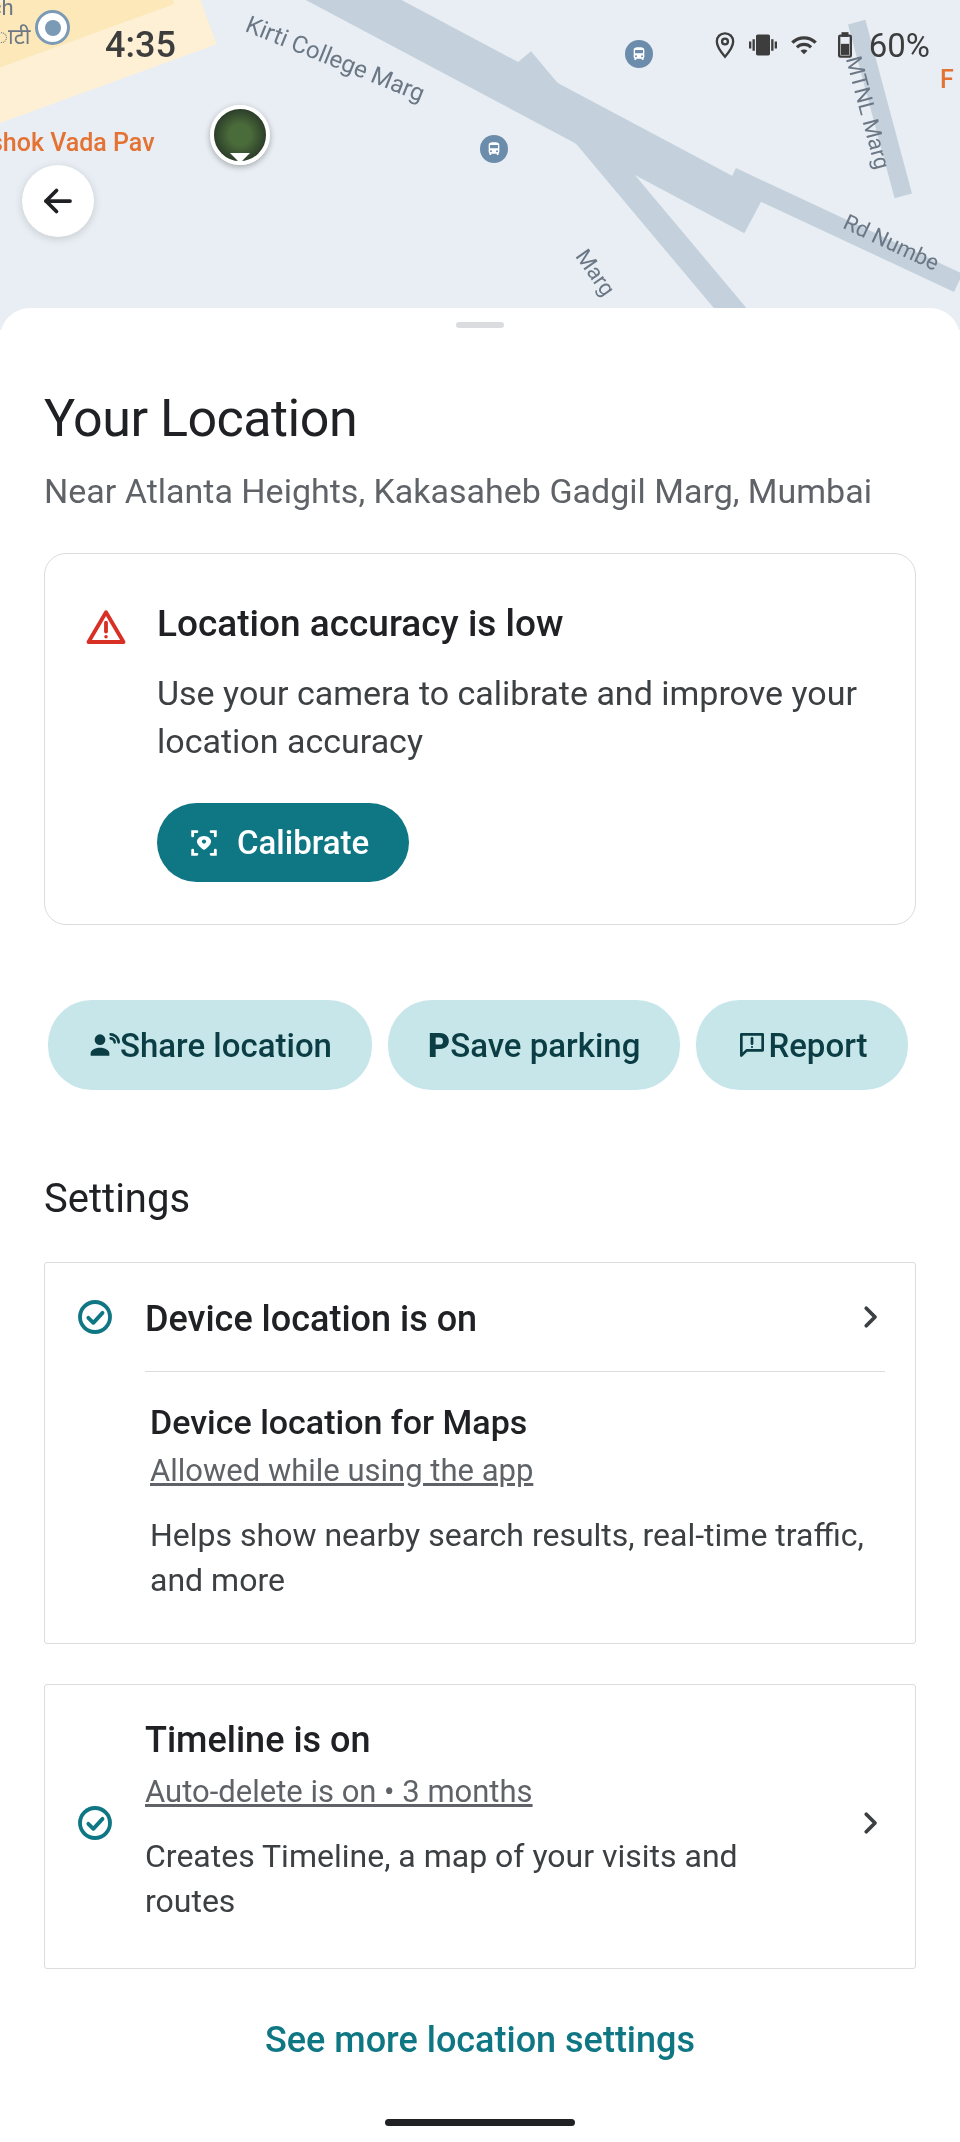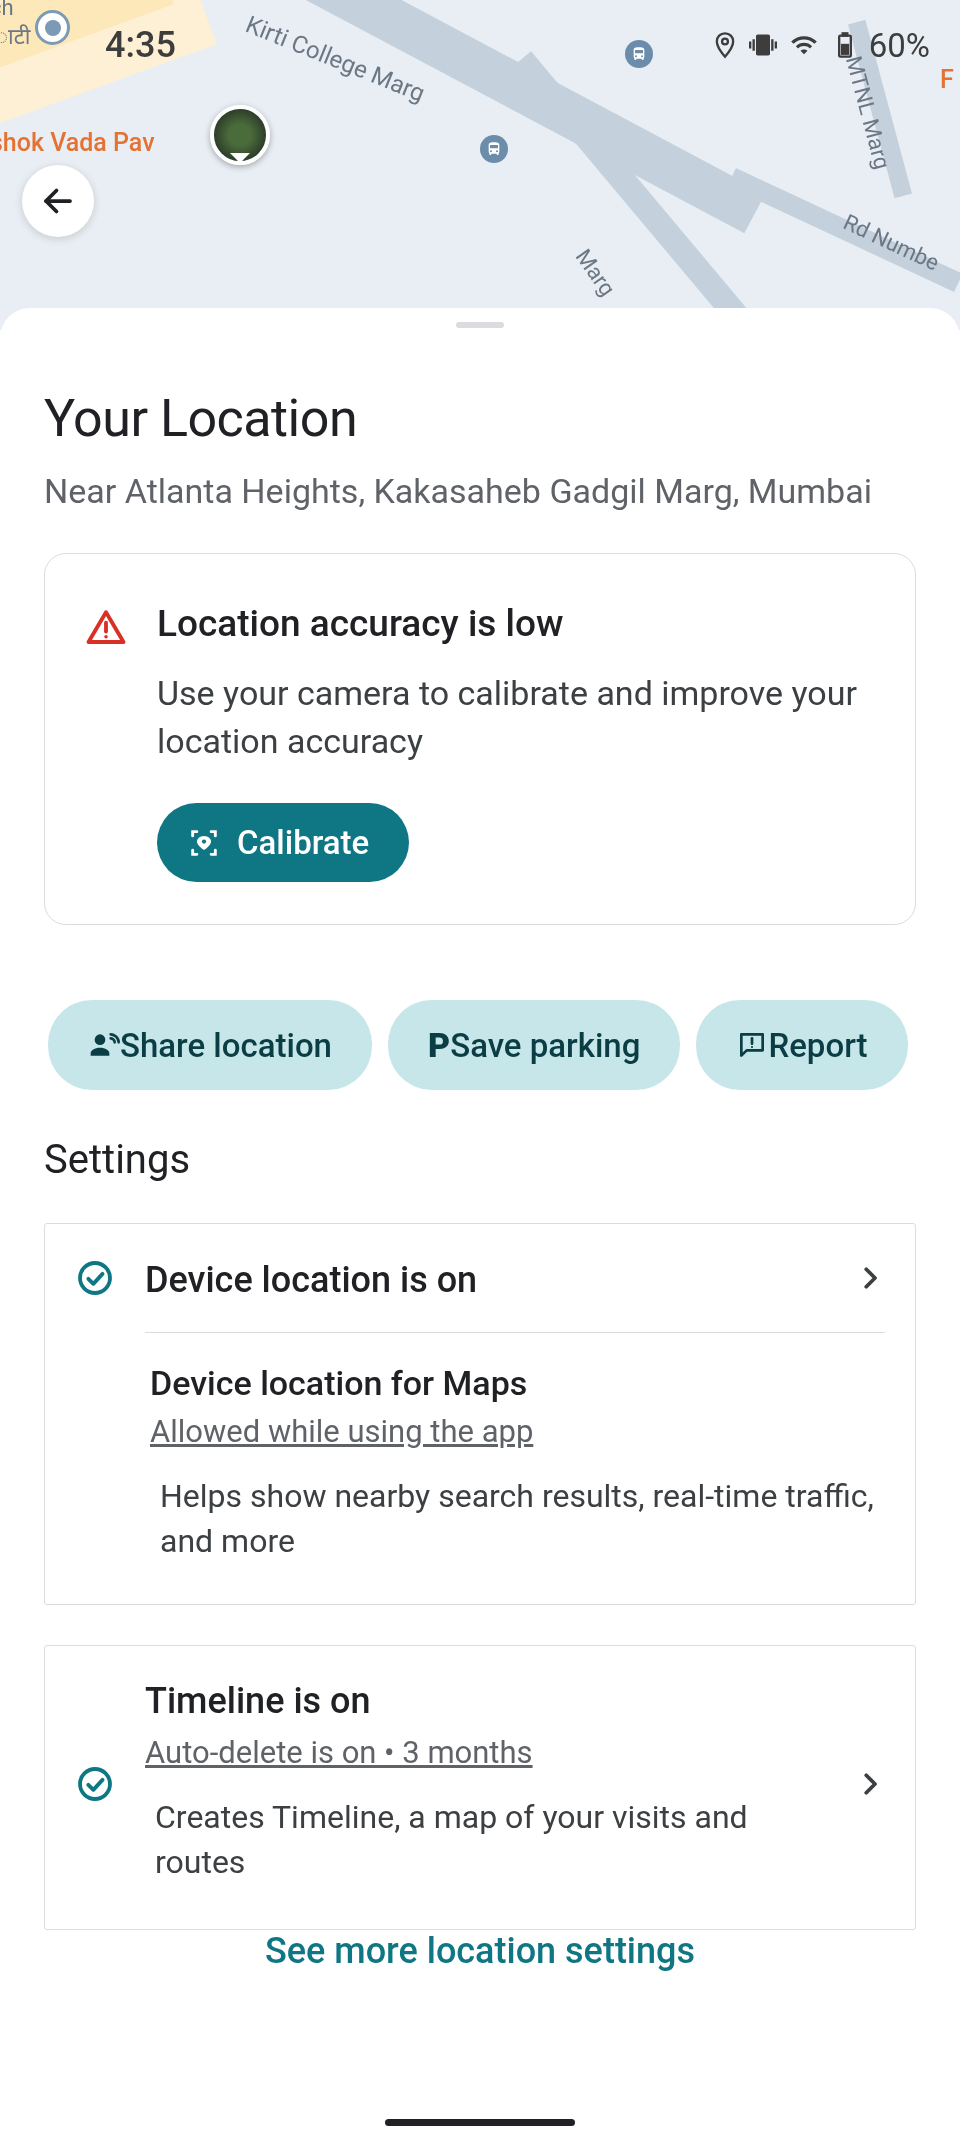--- a/index.html
+++ b/index.html
@@ -211,21 +211,21 @@
   flex-shrink: 0;
 }
 .chip svg { width: 32px; height: 32px; }
 .chip .p-icon { font-weight: 900; font-size: 34px; }
 
 
 .settings-heading {
   font-size: 40px;
   font-weight: 400;
   color: #202124;
-  margin-top: 46px;
+  margin-top: 85px;
 }
 .settings-card {
   border: 1.5px solid #dadce0;
   border-radius: 3px;
   margin-top: 40px;
   padding: 0;
 }
 .settings-row {
   display: flex;
   align-items: center;
@@ -238,33 +238,34 @@
 .settings-divider {
   height: 1px;
   background: #dadce0;
   margin: 0 30px 0 100px;
 }
 .settings-sub {
   padding: 30px 40px 40px 105px;
 }
 .settings-sub-title { font-size: 34px; font-weight: 500; color: #202124; }
 .settings-sub-status { font-size: 31px; color: #5f6368; margin-top: 10px; text-decoration: underline; }
-.settings-sub-desc { font-size: 32px; color: #3c4043; margin-top: 24px; line-height: 1.4; margin-left: 10px; }
+.settings-sub-desc { font-size: 32px; color: #3c4043; margin-top: 24px; line-height: 1.4; }
 
 .settings-card.card2 .settings-row { padding-bottom: 10px; align-items: center; }
 .settings-card.card2 .row-body { flex: 1; }
 .settings-card.card2 .settings-sub-status { margin-top: 12px; }
 .settings-card.card2 .settings-sub-desc { margin-top: 24px; padding-right: 30px; }
 .settings-card.card2 { padding-bottom: 35px; }
 
 .see-more {
   text-align: center;
   color: #0f7784;
   font-size: 36px;
   font-weight: 500;
+  margin-top: 50px;
 }
 
 
 .nav-handle {
   position: absolute;
   bottom: 16px;
   left: 50%;
   transform: translateX(-50%);
   width: 190px;
   height: 7px;

